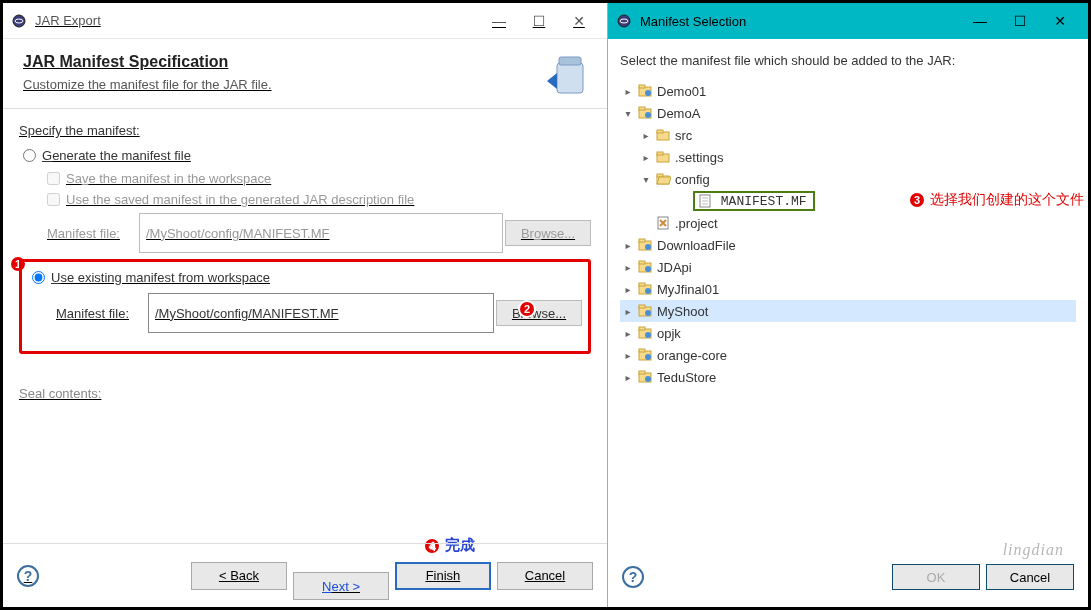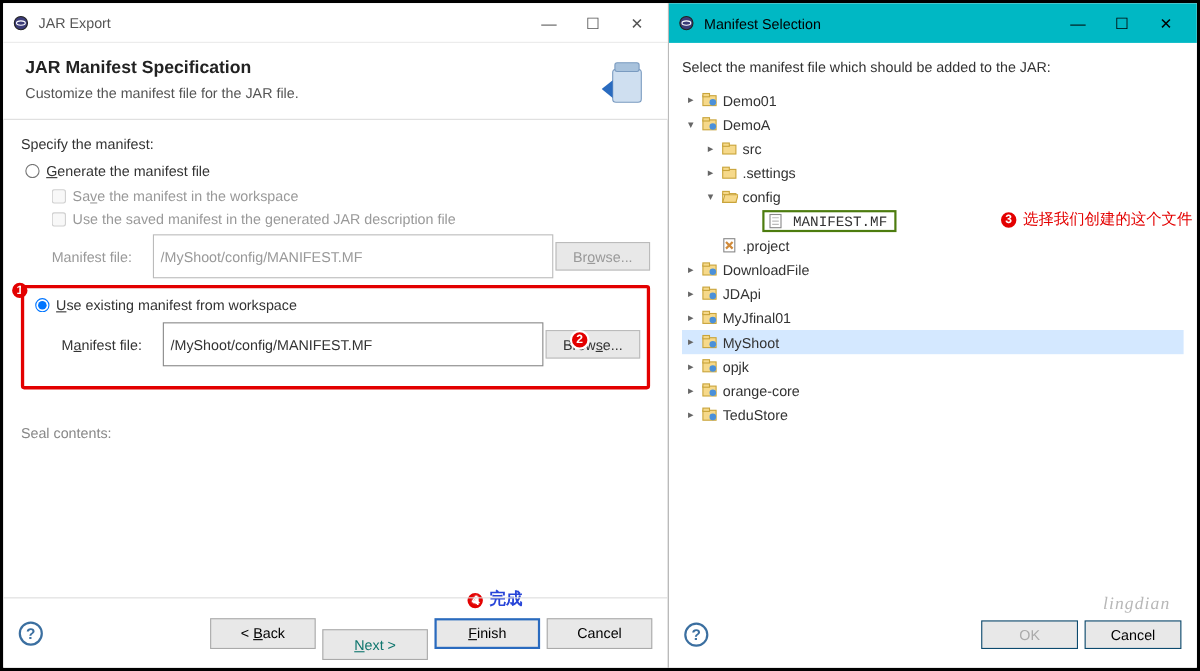--- a/index.html
+++ b/index.html
@@ -1,20 +1,20 @@
 <!DOCTYPE html>
 <html><head>
 <meta charset="utf-8">
 <style>
 * { box-sizing: border-box; margin: 0; padding: 0; font-family: "Segoe UI", Tahoma, sans-serif; }
 body { background: #fff; width: 1091px; height: 610px; position: relative; overflow: hidden; }
 .container { display: flex; width: 100%; height: 100%; border: 3px solid #000; position: relative; }
 
 
-.left-dialog { width: 605px; border-right: 1px solid #aaa; background: #fff; display: flex; flex-direction: column; position: relative; }
+.left-dialog { width: 605px; border-right: 1px solid #aaa; background: #fff; display: flex; flex-direction: column; position: relative; text-decoration: underline; }
 .titlebar { height: 36px; background: #fff; display: flex; align-items: center; padding: 0 8px; border-bottom: 1px solid #e8e8e8; }
 .titlebar .eclipse-icon { width: 16px; height: 16px; margin-right: 8px; }
 .titlebar .title { flex: 1; color: #555; font-size: 13px; }
 .titlebar .ctrl { width: 40px; height: 28px; display: flex; align-items: center; justify-content: center; color: #555; font-size: 14px; }
 .header { background: #fff; padding: 14px 20px 16px; position: relative; border-bottom: 1px solid #ddd; }
 .header h1 { font-size: 16px; font-weight: bold; color: #222; margin-bottom: 6px; }
 .header .sub { font-size: 13px; color: #555; }
 .jar-icon { position: absolute; right: 14px; top: 12px; width: 46px; height: 46px; }
 
 .body { flex: 1; padding: 14px 16px; position: relative; }
@@ -33,21 +33,21 @@
 
 .highlight-box { border: 3px solid #e30000; border-radius: 3px; padding: 8px 6px 12px; margin-top: 4px; position: relative; }
 
 .badge { position: absolute; width: 18px; height: 18px; border-radius: 50%; background: #e30000; color: #fff; font-size: 11px; font-weight: bold; display: flex; align-items: center; justify-content: center; border: 2px solid #fff; }
 
 .seal { font-size: 13px; color: #888; margin-top: 32px; }
 
 .footer { height: 64px; border-top: 1px solid #ddd; display: flex; align-items: center; padding: 0 14px; position: relative; }
 .help-icon { width: 22px; height: 22px; border: 2px solid #3b6fa0; border-radius: 50%; color: #3b6fa0; display: flex; align-items: center; justify-content: center; font-size: 14px; font-weight: bold; margin-right: auto; }
 .footer button { width: 96px; height: 28px; margin-left: 6px; background: #e8e8e8; border: 1px solid #aaa; font-size: 13px; }
-.footer button.disabled { color: #0f766e; margin-top: 21px; }
+.footer button.disabled { color: #1d4ed8; margin-top: 21px; }
 .footer button.primary { border: 2px solid #2a6bbf; background: #e8e8e8; }
 
 
 .right-dialog { flex: 1; background: #fff; display: flex; flex-direction: column; }
 .right-titlebar { height: 36px; background: #00b8c4; display: flex; align-items: center; padding: 0 8px; color: #fff; }
 .right-titlebar .eclipse-icon { margin-right: 8px; }
 .right-titlebar .title { flex: 1; font-size: 13px; color: #000; }
 .right-titlebar .ctrl { width: 40px; height: 28px; display: flex; align-items: center; justify-content: center; color: #000; font-size: 14px; }
 .right-body { flex: 1; padding: 14px 12px; position: relative; }
 .right-body .instruction { font-size: 13px; color: #333; margin-bottom: 12px; }

